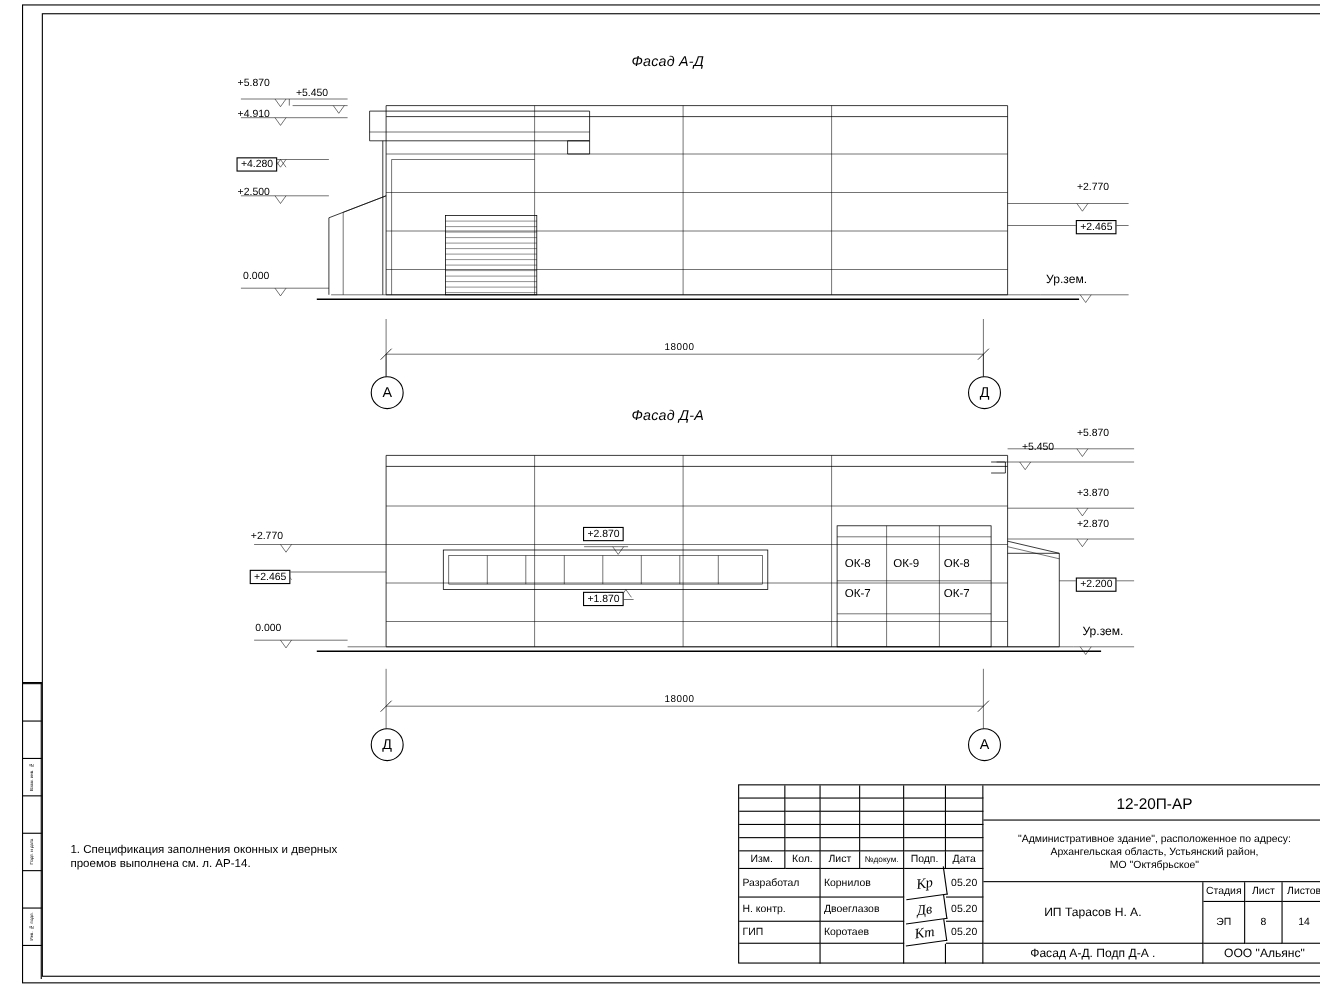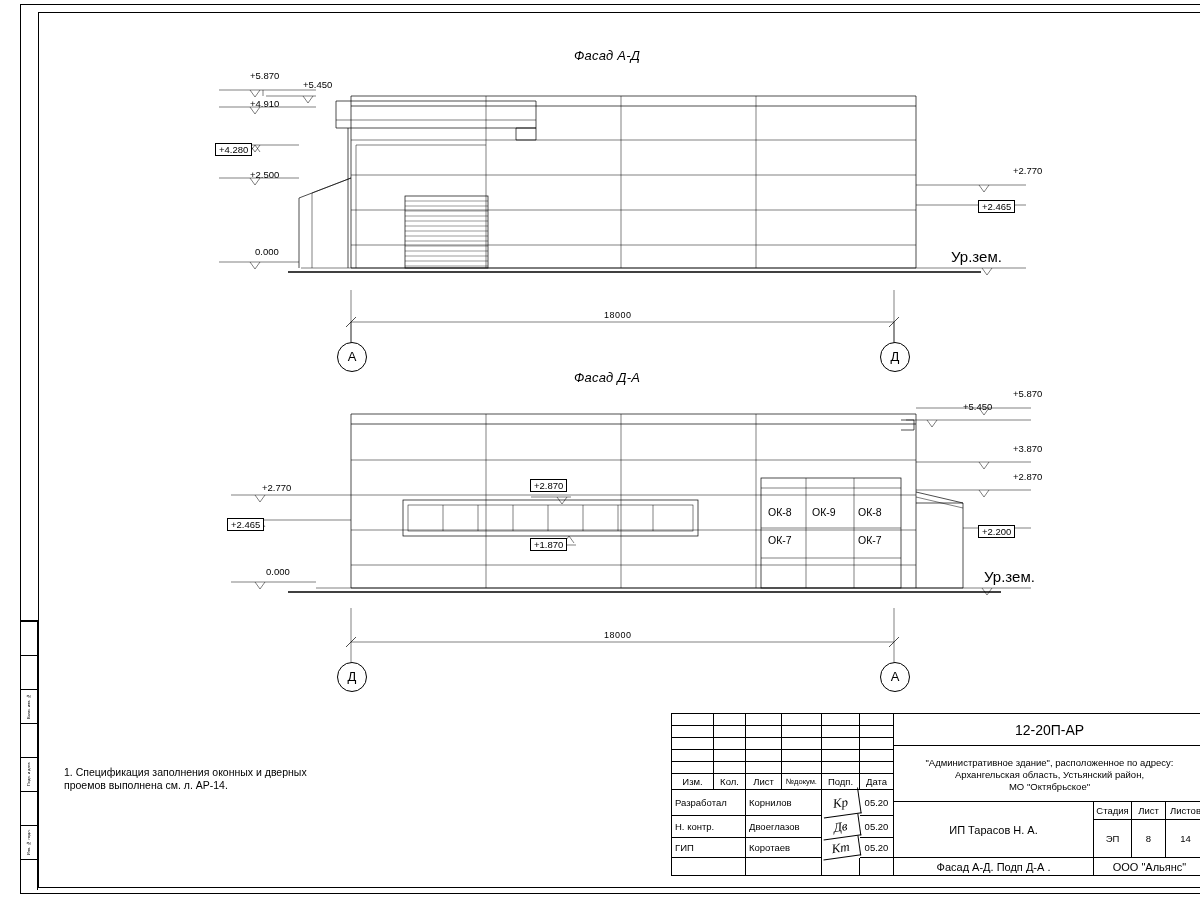--- a/index.html
+++ b/index.html
@@ -82,21 +82,20 @@
   }
   .ln { stroke: #000; fill: none; stroke-width: 0.7; }
   .ln-thin { stroke: #000; fill: none; stroke-width: 0.5; }
   .ln-thick { stroke: #000; fill: none; stroke-width: 1.4; }
 
   .lvl {
     position: absolute;
     font-size: 9.5px;
     text-align: right;
     white-space: nowrap;
-    margin-left: 34px;
   }
   .lvl-box {
     position: absolute;
     font-size: 9.5px;
     border: 1px solid #000;
     padding: 0px 3px;
     background: #fff;
     white-space: nowrap;
   }
   .dimtext {
@@ -121,21 +120,21 @@
     white-space: nowrap;
   }
   .note {
     position: absolute;
     font-size: 10.5px;
     line-height: 13px;
     white-space: pre-line;
   }
   .urzem {
     position: absolute;
-    font-size: 15px;
+    font-size: 11px;
     text-align: center;
   }
   .tb-grid {
     position: absolute;
     left: 655px;
     top: 713px;
     width: 535px;
     height: 163px;
     border: 1px solid #000;
     box-sizing: border-box;

